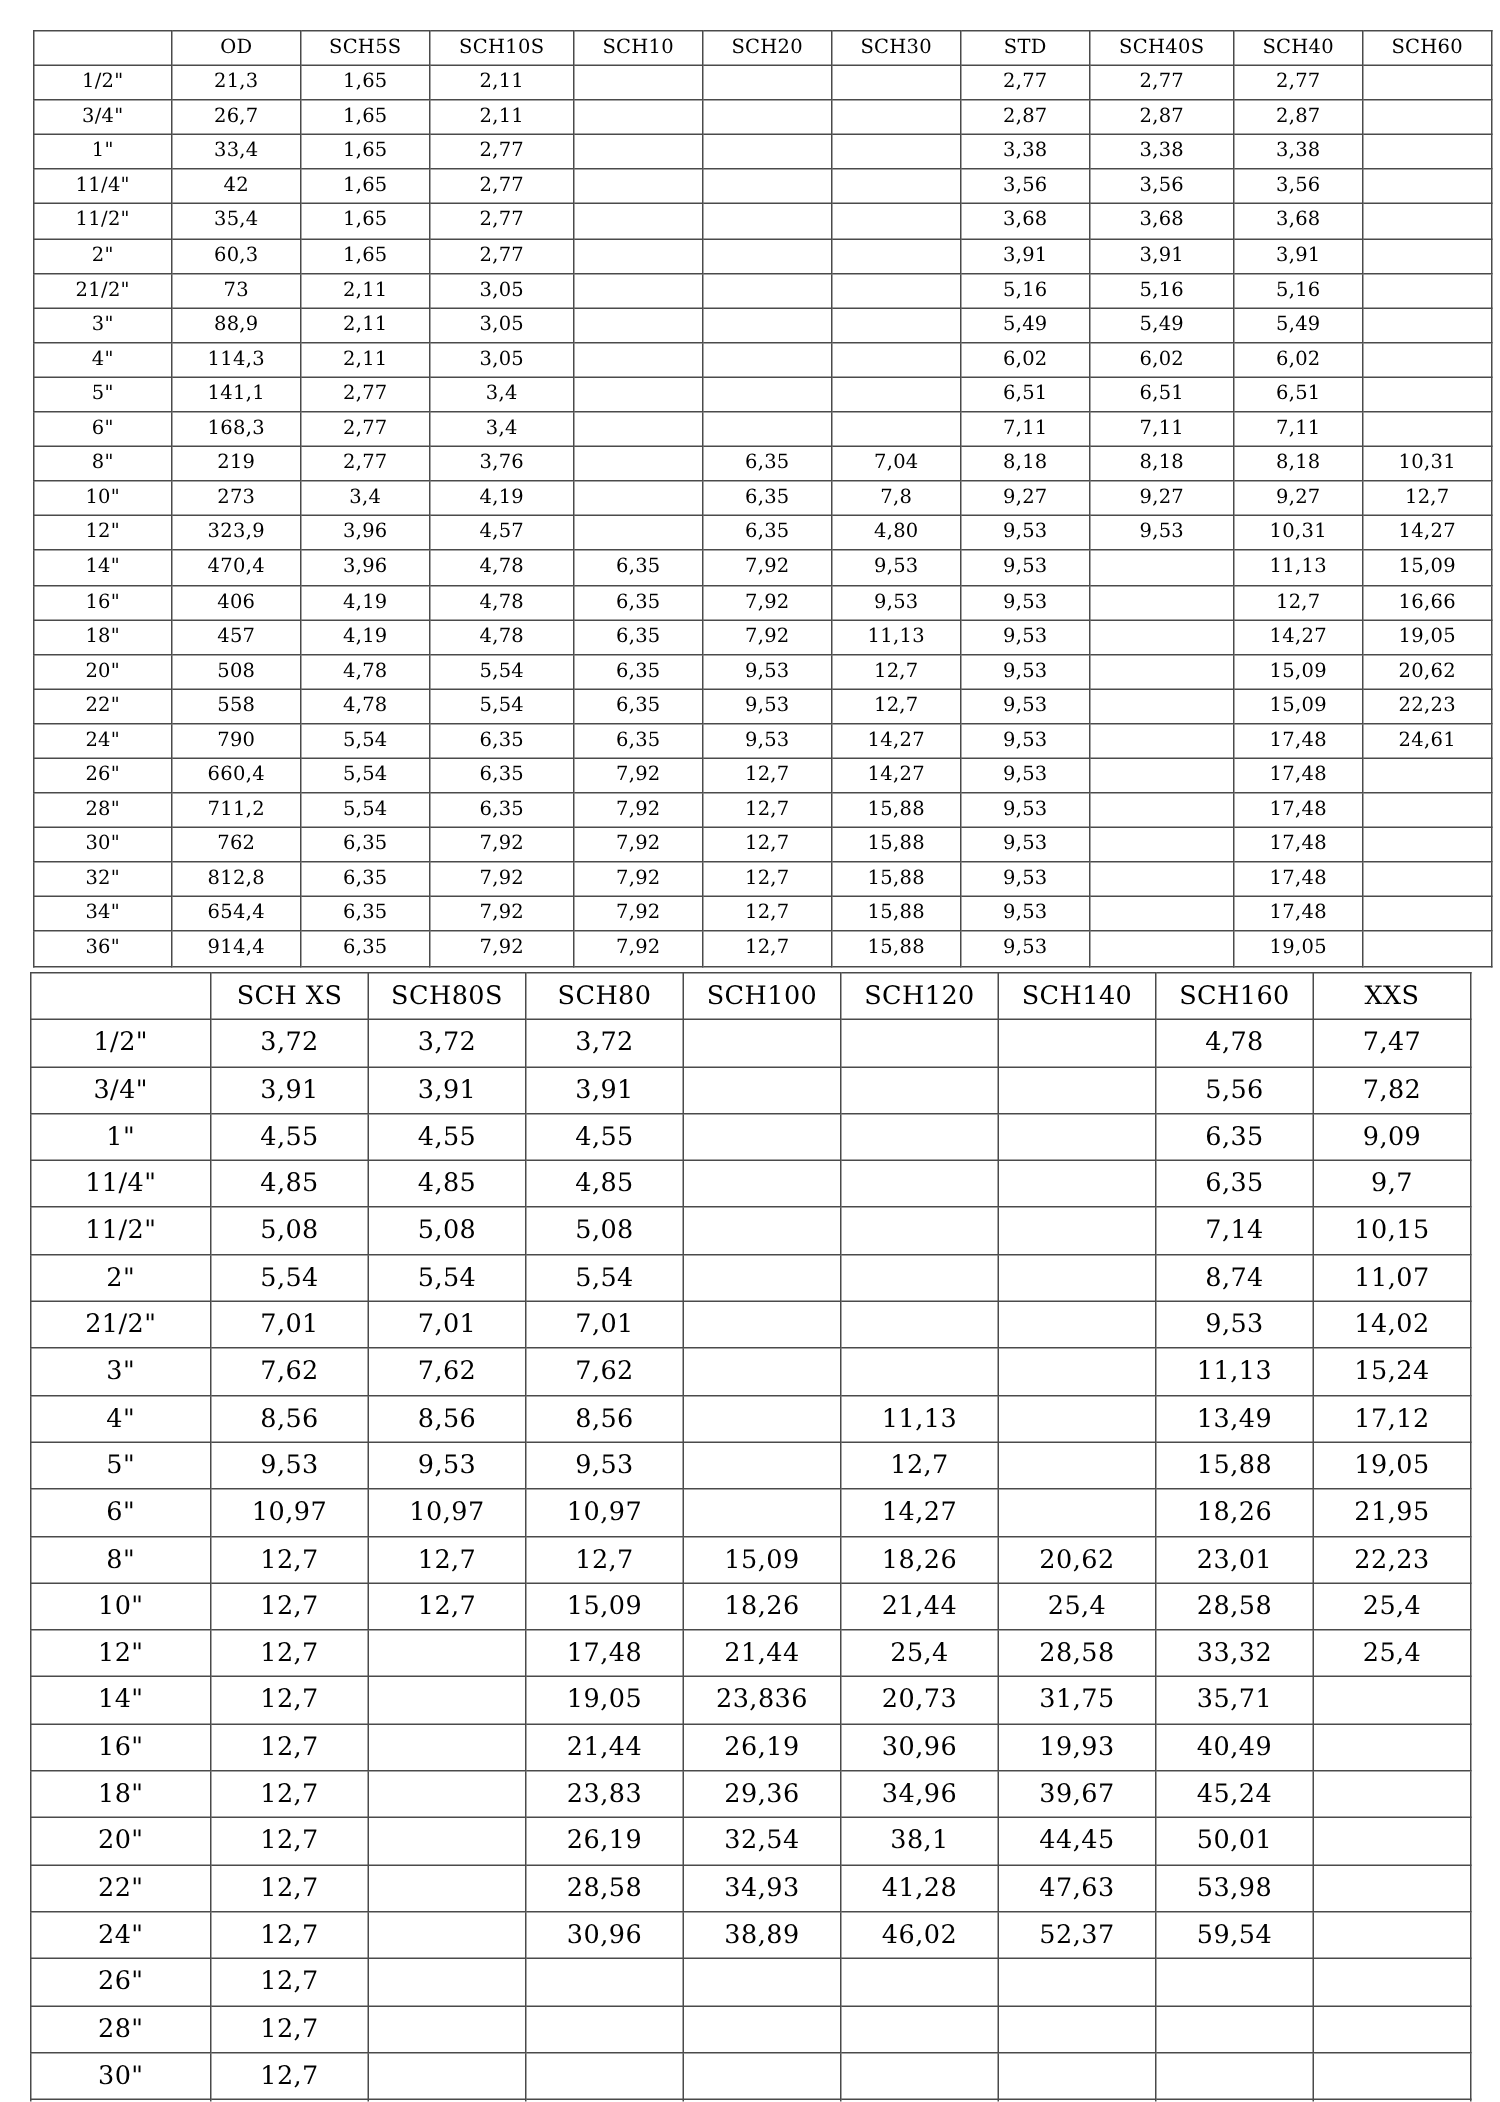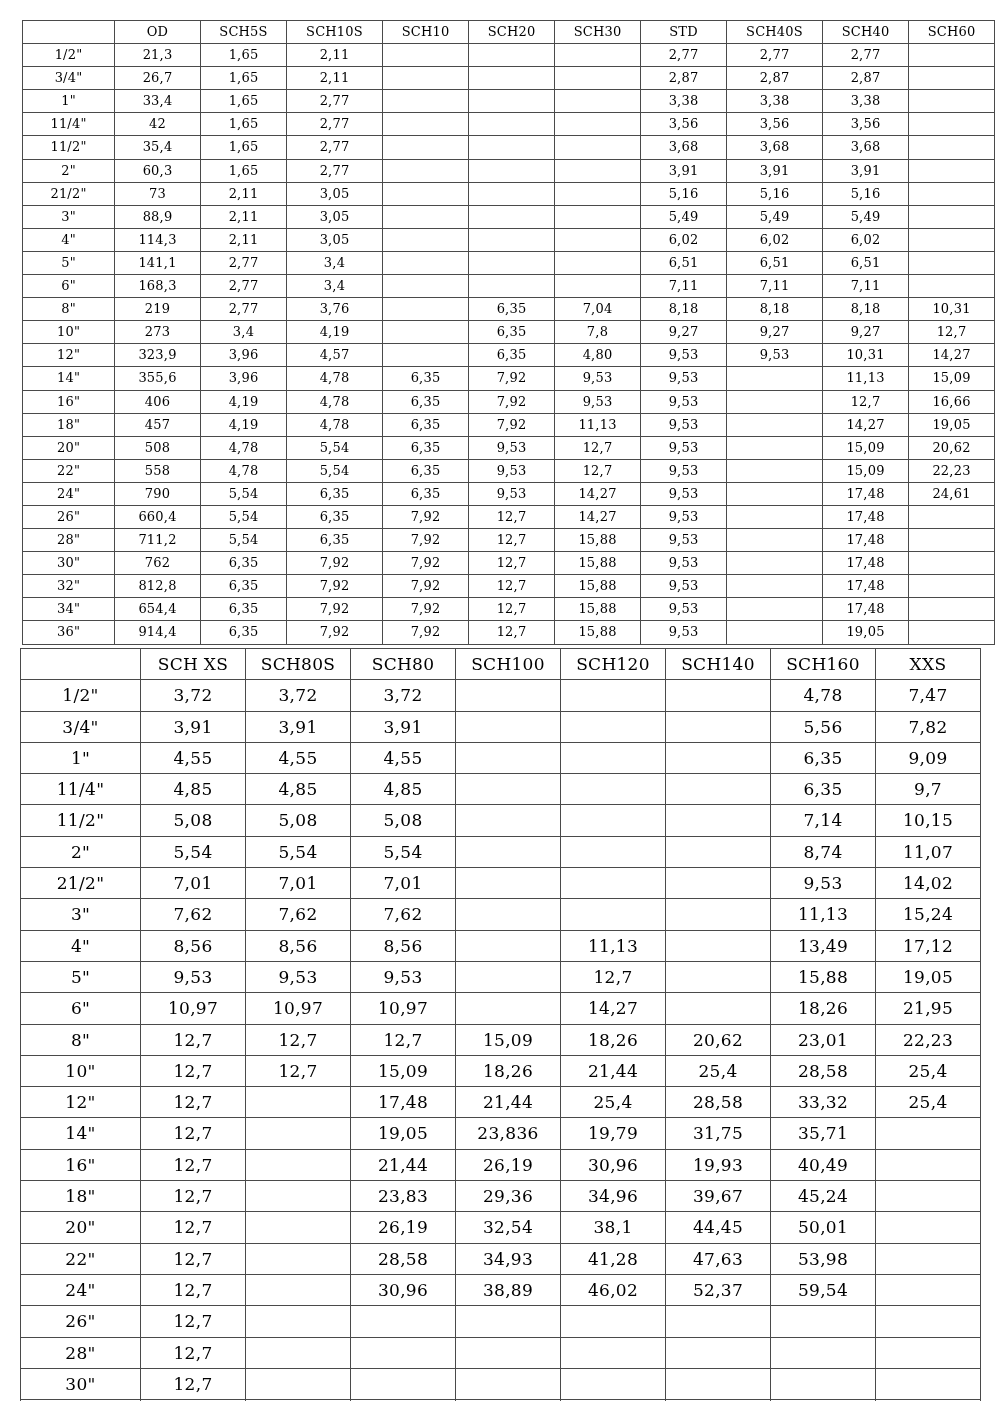--- a/index.html
+++ b/index.html
@@ -287,21 +287,21 @@
             <td class="empty"></td>
             <td>6,35</td>
             <td>4,80</td>
             <td>9,53</td>
             <td>9,53</td>
             <td>10,31</td>
             <td>14,27</td>
           </tr>
           <tr>
             <td>14"</td>
-            <td>355,6</td>
+            <td>470,4</td>
             <td>3,96</td>
             <td>4,78</td>
             <td>6,35</td>
             <td>7,92</td>
             <td>9,53</td>
             <td>9,53</td>
             <td class="empty"></td>
             <td>11,13</td>
             <td>15,09</td>
           </tr>
@@ -632,21 +632,21 @@
             <td>28,58</td>
             <td>33,32</td>
             <td>25,4</td>
           </tr>
           <tr>
             <td>14"</td>
             <td>12,7</td>
             <td class="empty"></td>
             <td>19,05</td>
             <td>23,836</td>
-            <td>19,79</td>
+            <td>20,73</td>
             <td>31,75</td>
             <td>35,71</td>
             <td class="empty"></td>
           </tr>
           <tr>
             <td>16"</td>
             <td>12,7</td>
             <td class="empty"></td>
             <td>21,44</td>
             <td>26,19</td>

